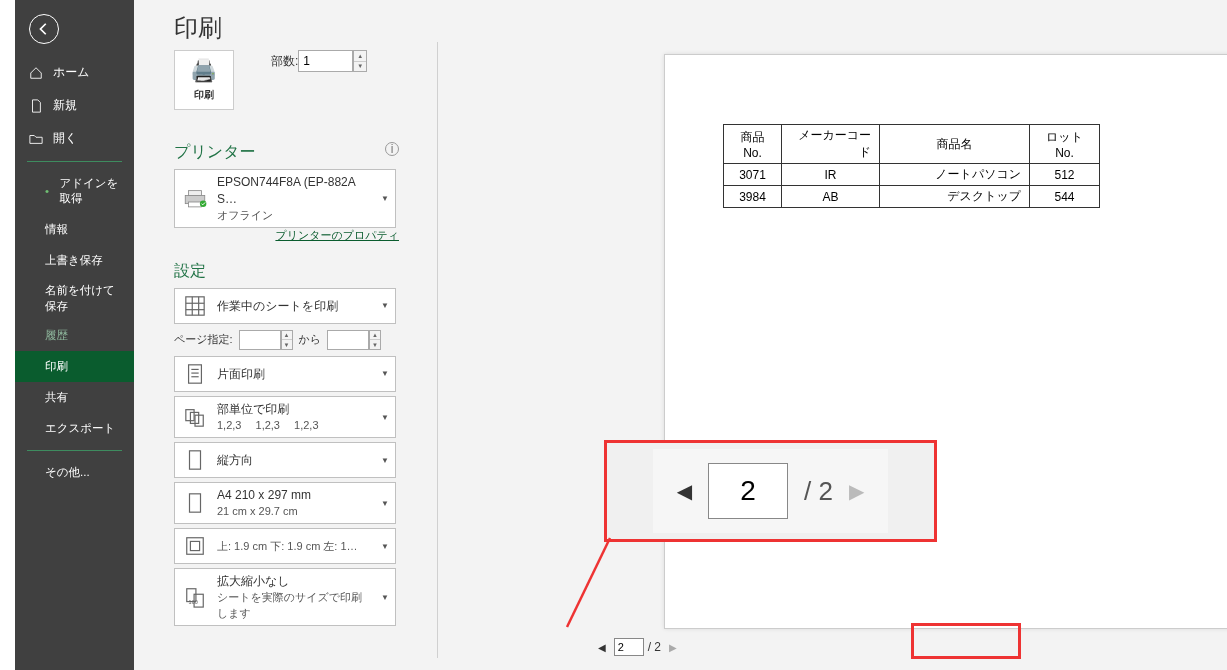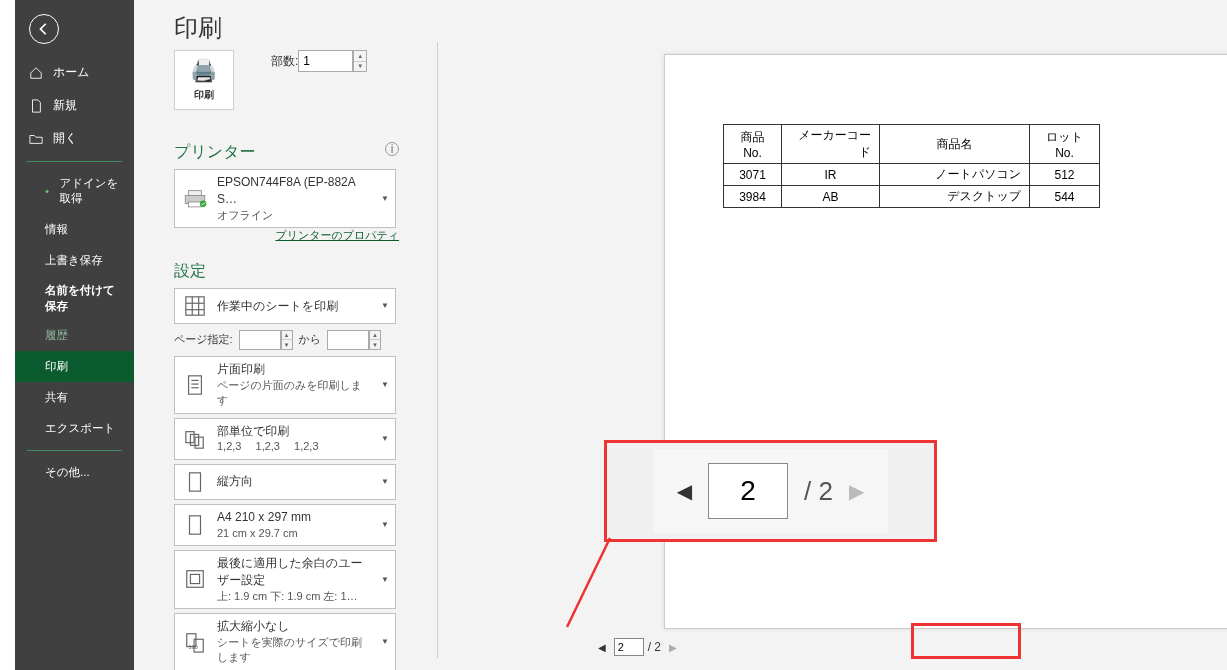--- a/index.html
+++ b/index.html
@@ -5,21 +5,21 @@
 * { margin: 0; padding: 0; box-sizing: border-box; font-family: "Meiryo", "MS PGothic", sans-serif; }
 body { background: #fff; width: 1227px; height: 670px; overflow: hidden; position: relative; }
 
 .sidebar { position: absolute; left: 15px; top: 0; width: 119px; height: 670px; background: #404040; color: #fff; }
 .back-btn { width: 30px; height: 30px; margin: 14px 0 12px 14px; border: 1.5px solid #fff; border-radius: 50%; display: flex; align-items: center; justify-content: center; cursor: pointer; }
 .back-btn svg { width: 14px; height: 14px; fill: #fff; }
 .nav-item { display: flex; align-items: center; padding: 8px 14px; font-size: 12px; cursor: pointer; gap: 10px; min-height: 30px;}
 .nav-item.bullet::before { content: "•"; color: #6fbf73; margin-right: 0; width: 6px;}
 .nav-item.indent { padding-left: 30px; font-size: 11.5px; }
 .nav-item.active { background: #0a5c2e; }
-.nav-item.wrap { line-height: 1.4; padding-top: 6px; padding-bottom: 6px; font-weight: bold;}
+.nav-item.wrap { line-height: 1.4; padding-top: 6px; padding-bottom: 6px;}
 .nav-item.dim { color: #8fb89d; }
 .nav-sep { height: 1px; background: #3e8c5f; margin: 6px 12px; }
 .nav-item svg { width: 14px; height: 14px; fill: #fff; flex-shrink: 0; }
 
 .main { position: absolute; left: 134px; top: 0; right: 0; bottom: 0; background: #f3f3f3; }
 .title-area { padding: 12px 40px 8px 40px; }
 .page-title { font-size: 24px; color: #333; font-weight: 400; margin-bottom: 10px; }
 
 .print-panel { position: absolute; left: 40px; top: 50px; width: 225px; }
 .print-button-row { display: flex; align-items: flex-start; gap: 20px; }
@@ -221,21 +221,20 @@
         <div class="icon-slot">
             <svg class="simple-icon" viewBox="0 0 24 24">
               <rect x="5" y="2" width="14" height="20"></rect>
               <line x1="8" y1="7" x2="16" y2="7"></line>
               <line x1="8" y1="11" x2="16" y2="11"></line>
               <line x1="8" y1="15" x2="16" y2="15"></line>
             </svg>
           </div>
         <div class="text-slot">
           <div>片面印刷</div>
-          <div class="sub">ページの片面のみを印刷します</div>
         </div>
         <span class="chev">▼</span>
       </div>
 
       <div class="dropdown">
         <div class="icon-slot">
             <svg class="simple-icon" viewBox="0 0 24 24">
               <rect x="2" y="4" width="9" height="12"></rect>
               <rect x="7" y="7" width="9" height="12"></rect>
               <rect x="12" y="10" width="9" height="12"></rect>
@@ -274,21 +273,20 @@
       </div>
 
       <div class="dropdown">
         <div class="icon-slot">
             <svg class="simple-icon" viewBox="0 0 24 24">
               <rect x="3" y="3" width="18" height="18"></rect>
               <rect x="7" y="7" width="10" height="10"></rect>
             </svg>
           </div>
         <div class="text-slot">
-          <div>最後に適用した余白のユーザー設定</div>
           <div class="sub">上: 1.9 cm 下: 1.9 cm 左: 1…</div>
         </div>
         <span class="chev">▼</span>
       </div>
 
       <div class="dropdown">
         <div class="icon-slot">
             <svg class="simple-icon" viewBox="0 0 24 24">
               <rect x="3" y="3" width="10" height="14"></rect>
               <rect x="11" y="9" width="10" height="14"></rect>

